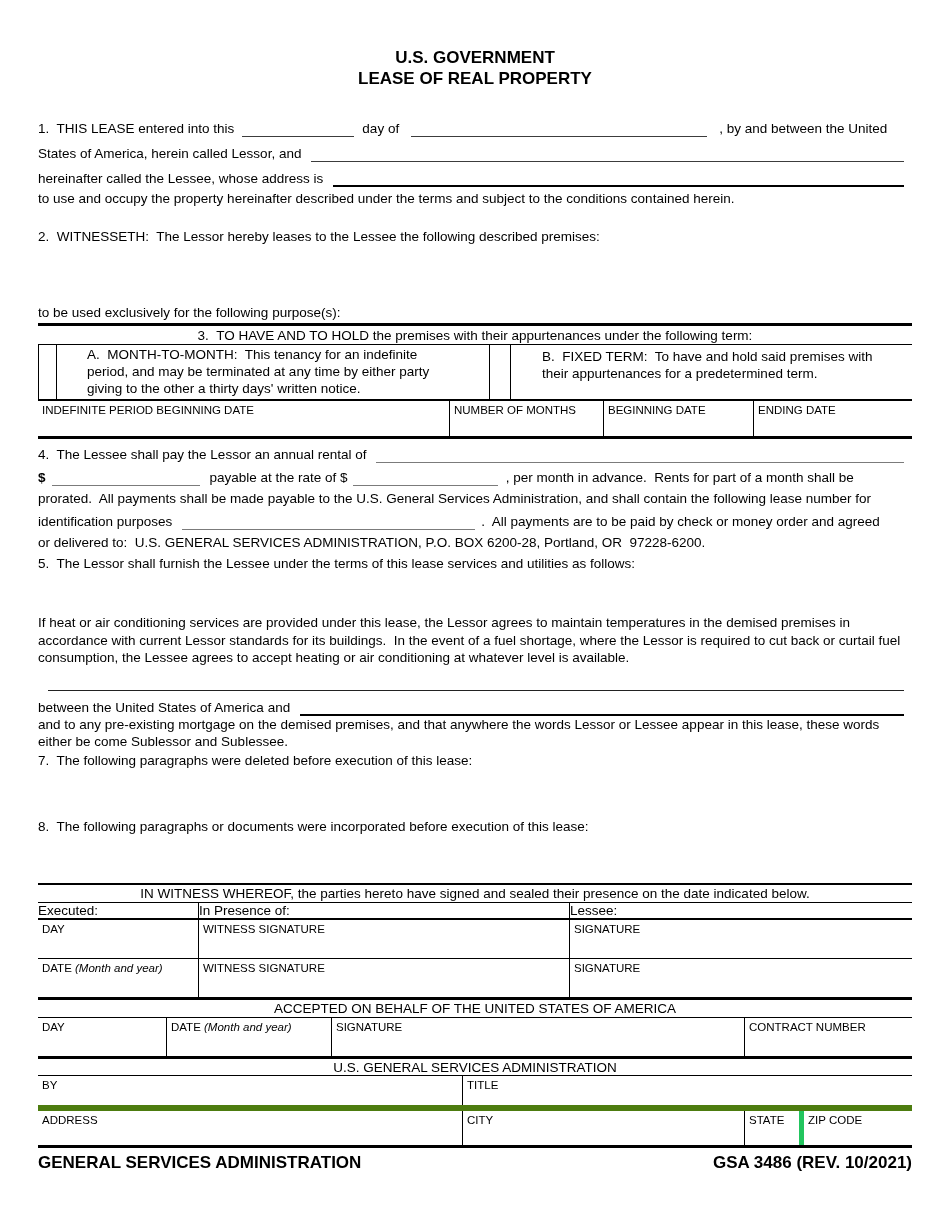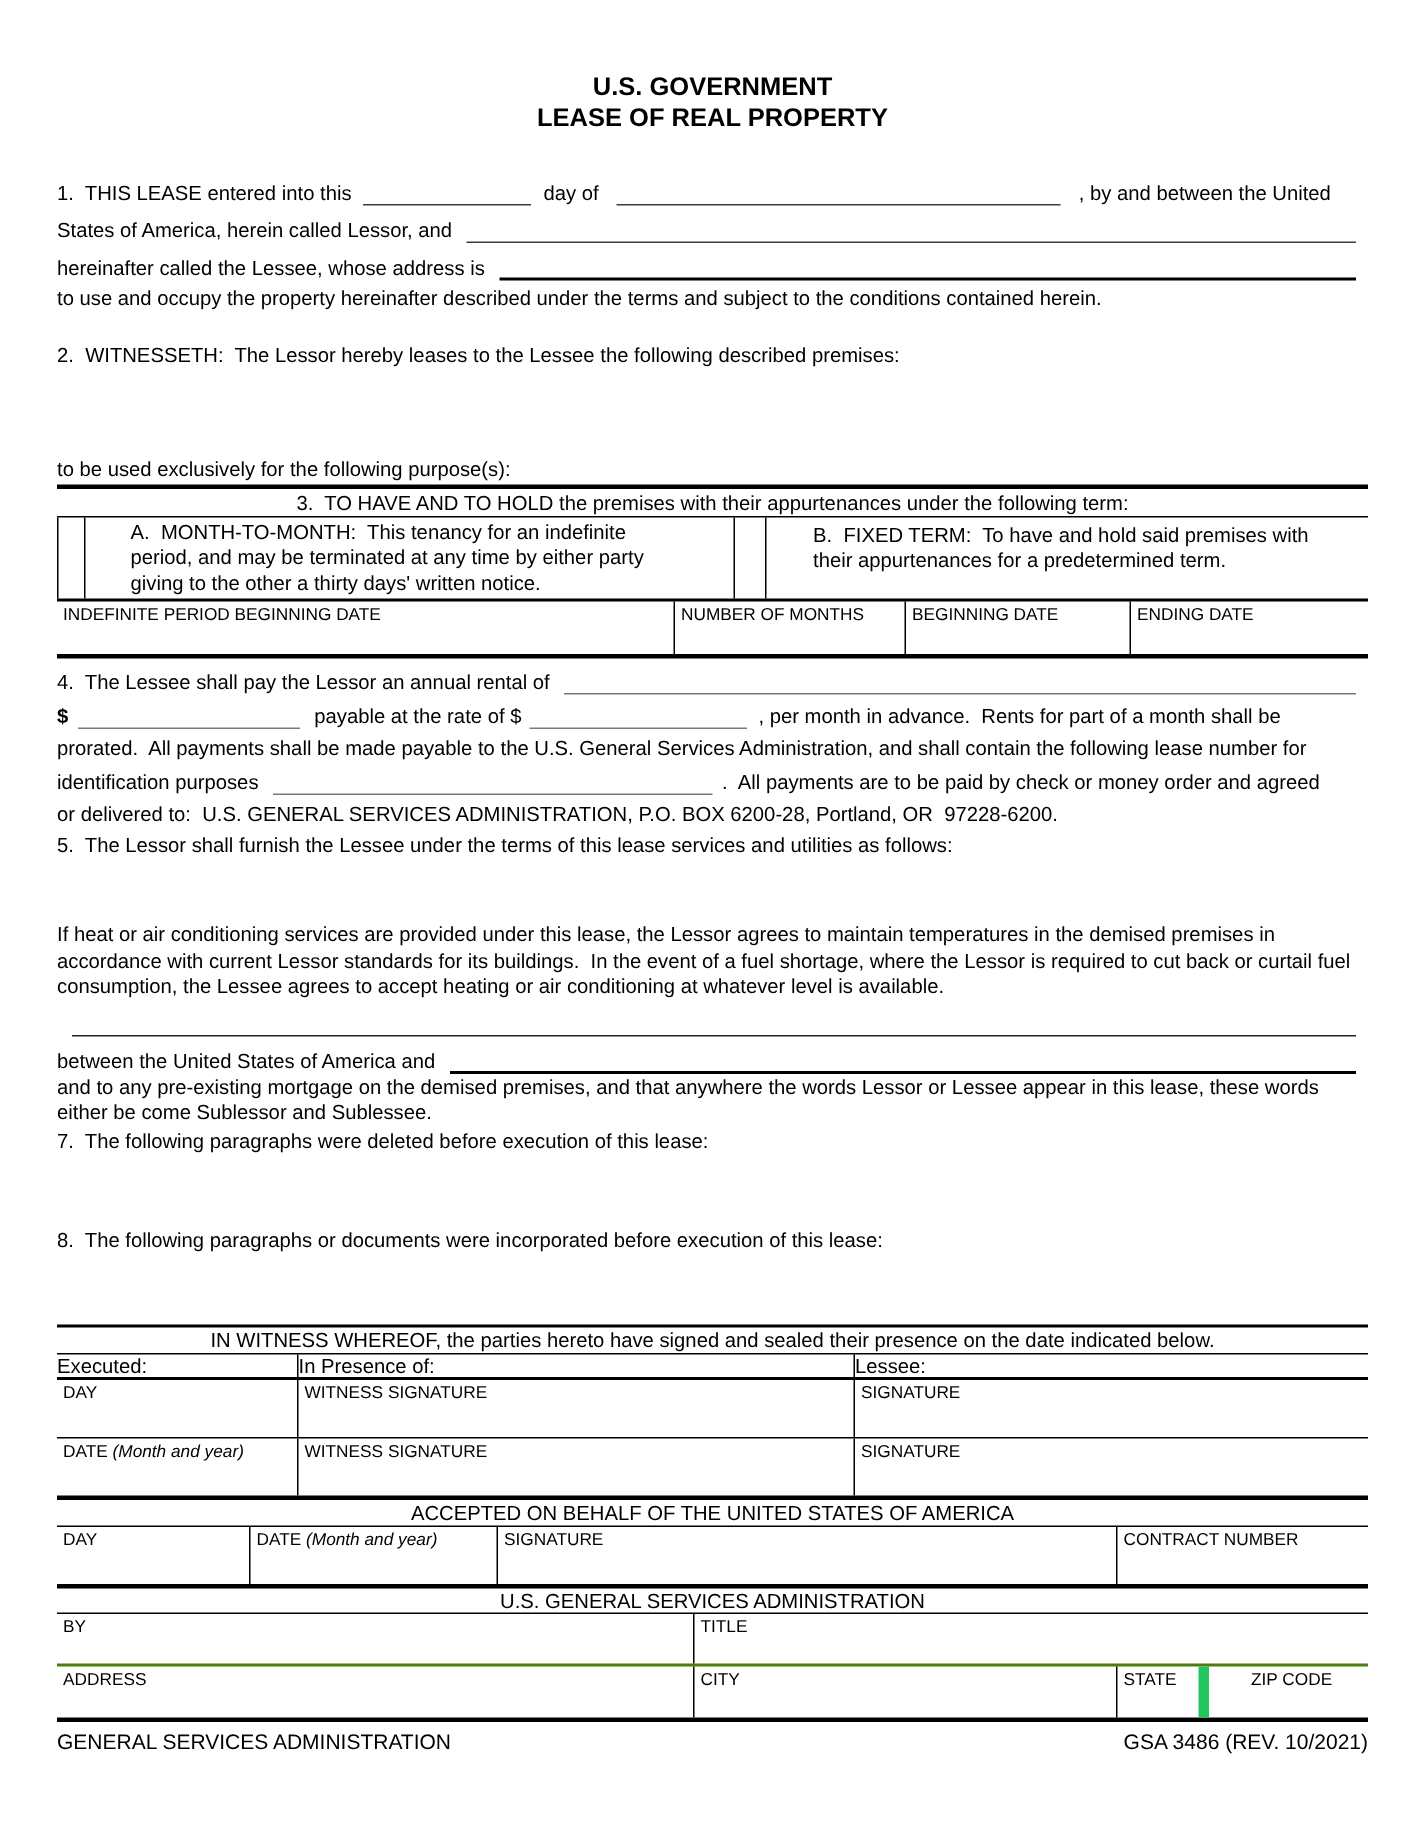--- a/index.html
+++ b/index.html
@@ -39,26 +39,26 @@
   .wit-r2 { display:flex; height:38px; }
   
   .acc { border-bottom:3px solid #000; }
   .acc-h { height:18px; border-bottom:1px solid #000; }
   .acc-r { display:flex; height:38px; }
   .ac1 { width:128px; } .ac2 { width:165px; border-left:1px solid #000; }
   .ac3 { width:413px; border-left:1px solid #000; } .ac4 { flex:1; border-left:1px solid #000; }
   
   .gsa { border-bottom:3px solid #000; }
   .gsa-h { height:17px; border-bottom:1px solid #000; }
-  .gsa-r1 { display:flex; height:35px; border-bottom:2px solid #4d7c0f;justify-content:center; }
+  .gsa-r1 { display:flex; height:35px; border-bottom:6px solid #4d7c0f;justify-content:center; }
   .gsa-r2 { display:flex; height:34px; }
   .gc1 { width:424px; } .gc2 { flex:1; border-left:1px solid #000; }
   .gd2 { width:282px; border-left:1px solid #000; } .gd3 { width:55px; border-left:1px solid #000; }
-  .gd4 { flex:1; border-left:7px solid #22c55e;padding-left:24px; }
-  .footer { display:flex; justify-content:space-between; margin-top:5px; font-weight:normal; font-size:14px; }
+  .gd4 { flex:1; border-left:5px solid #22c55e; }
+  .footer { display:flex; justify-content:space-between; margin-top:5px; font-weight:bold; font-size:17px; }
 </style>
 </head>
 <body>
 
 <div class="page">
 
   <div class="title">
     <div class="t">U.S. GOVERNMENT</div>
     <div class="t">LEASE OF REAL PROPERTY</div>
   </div>

